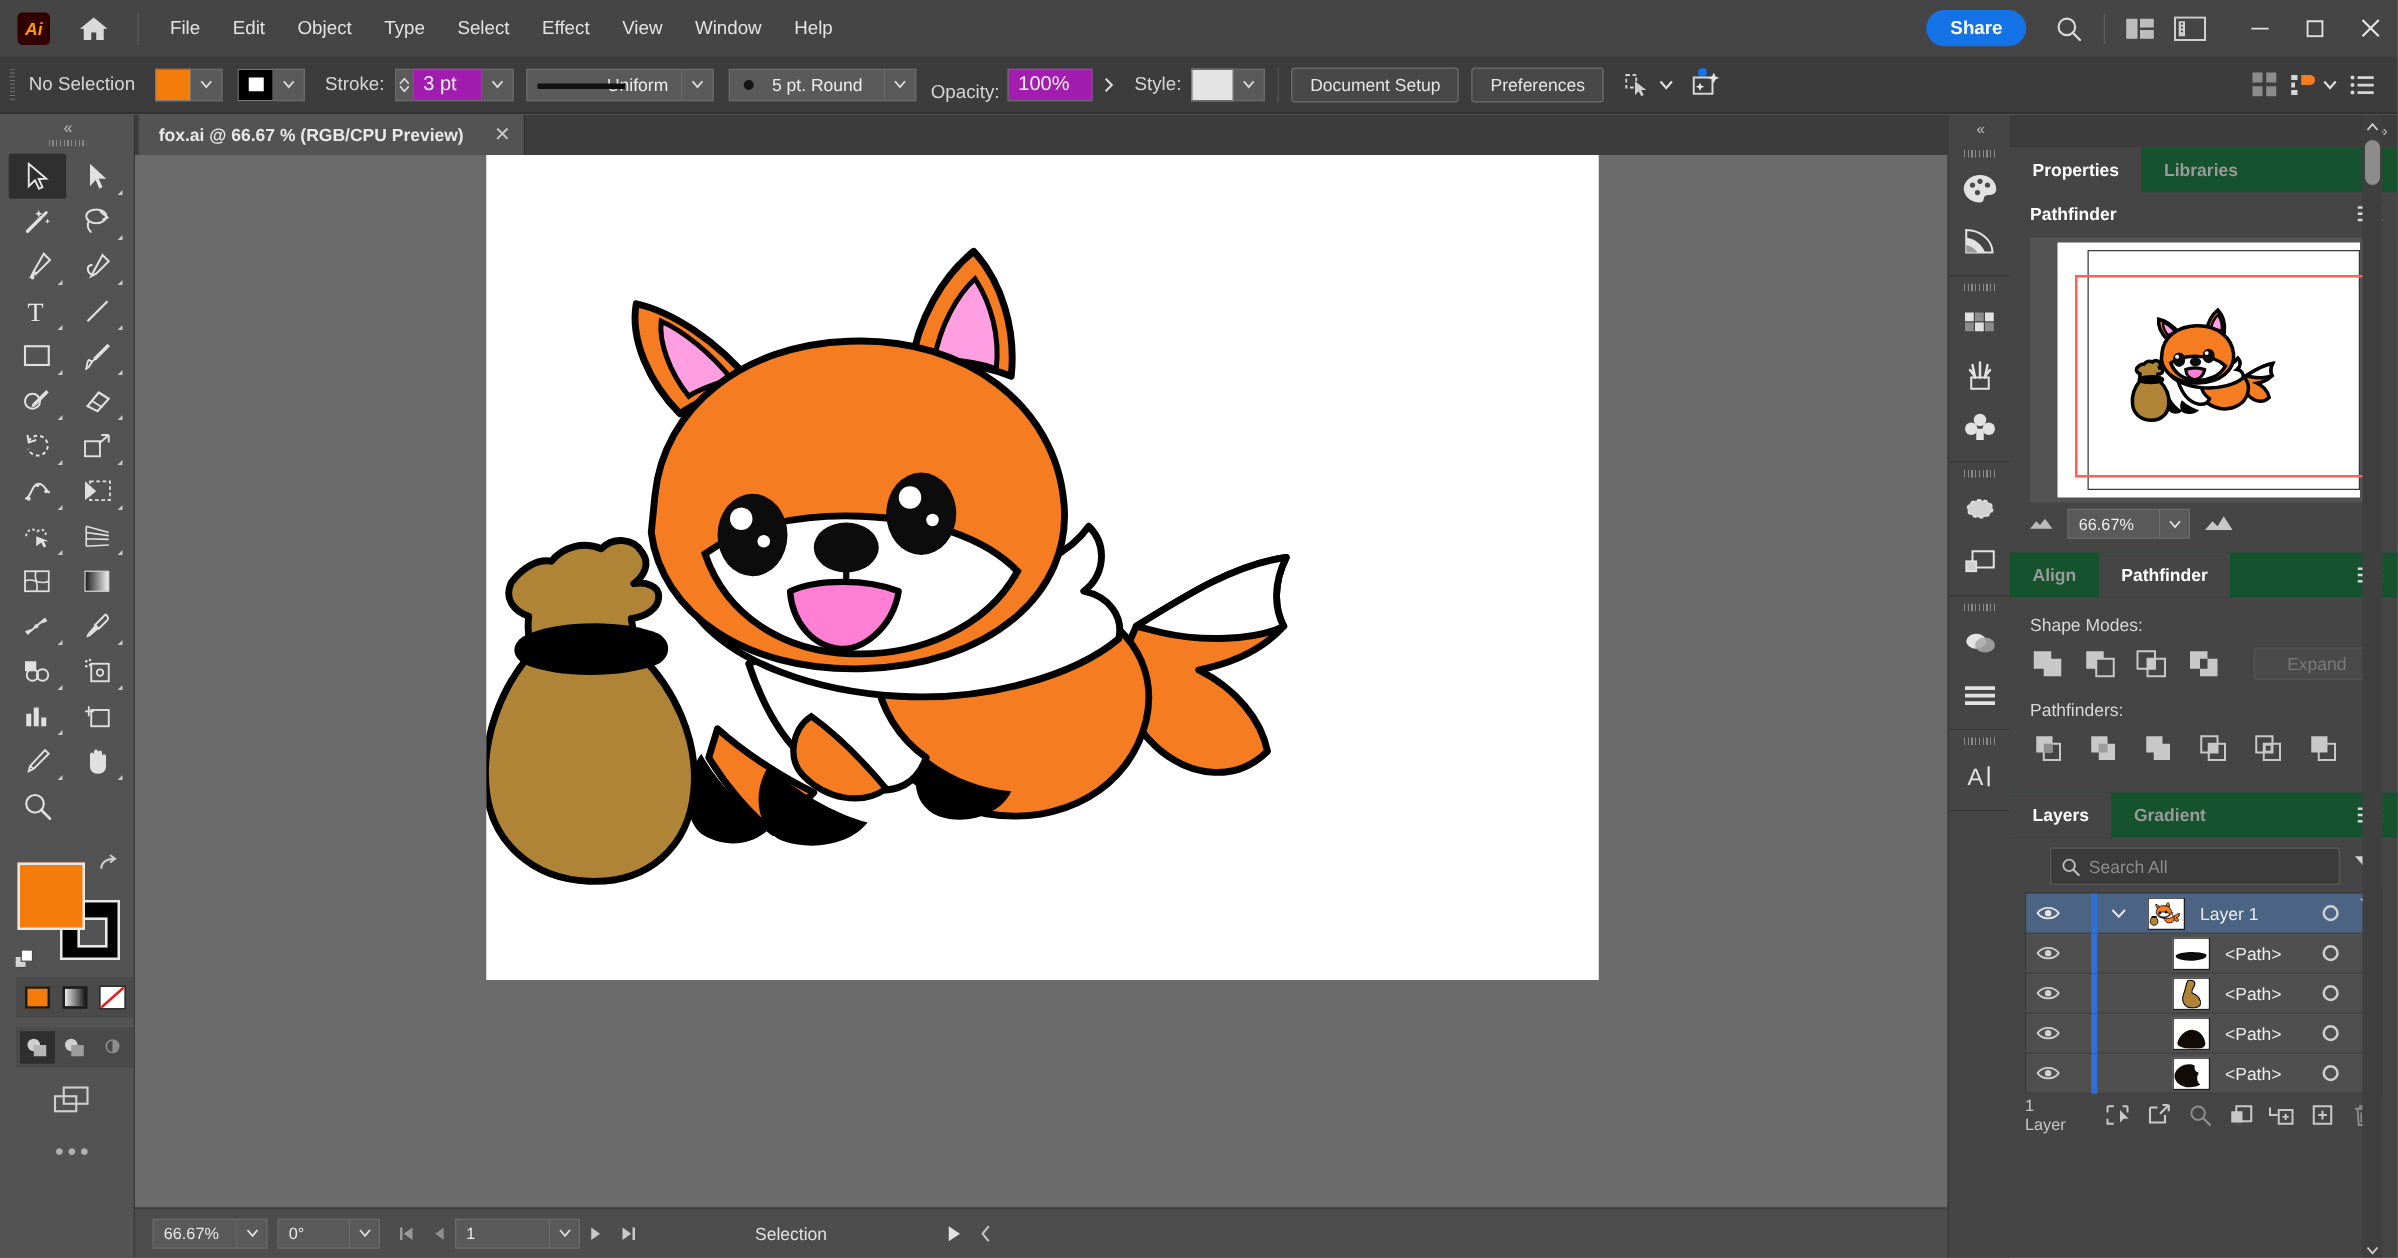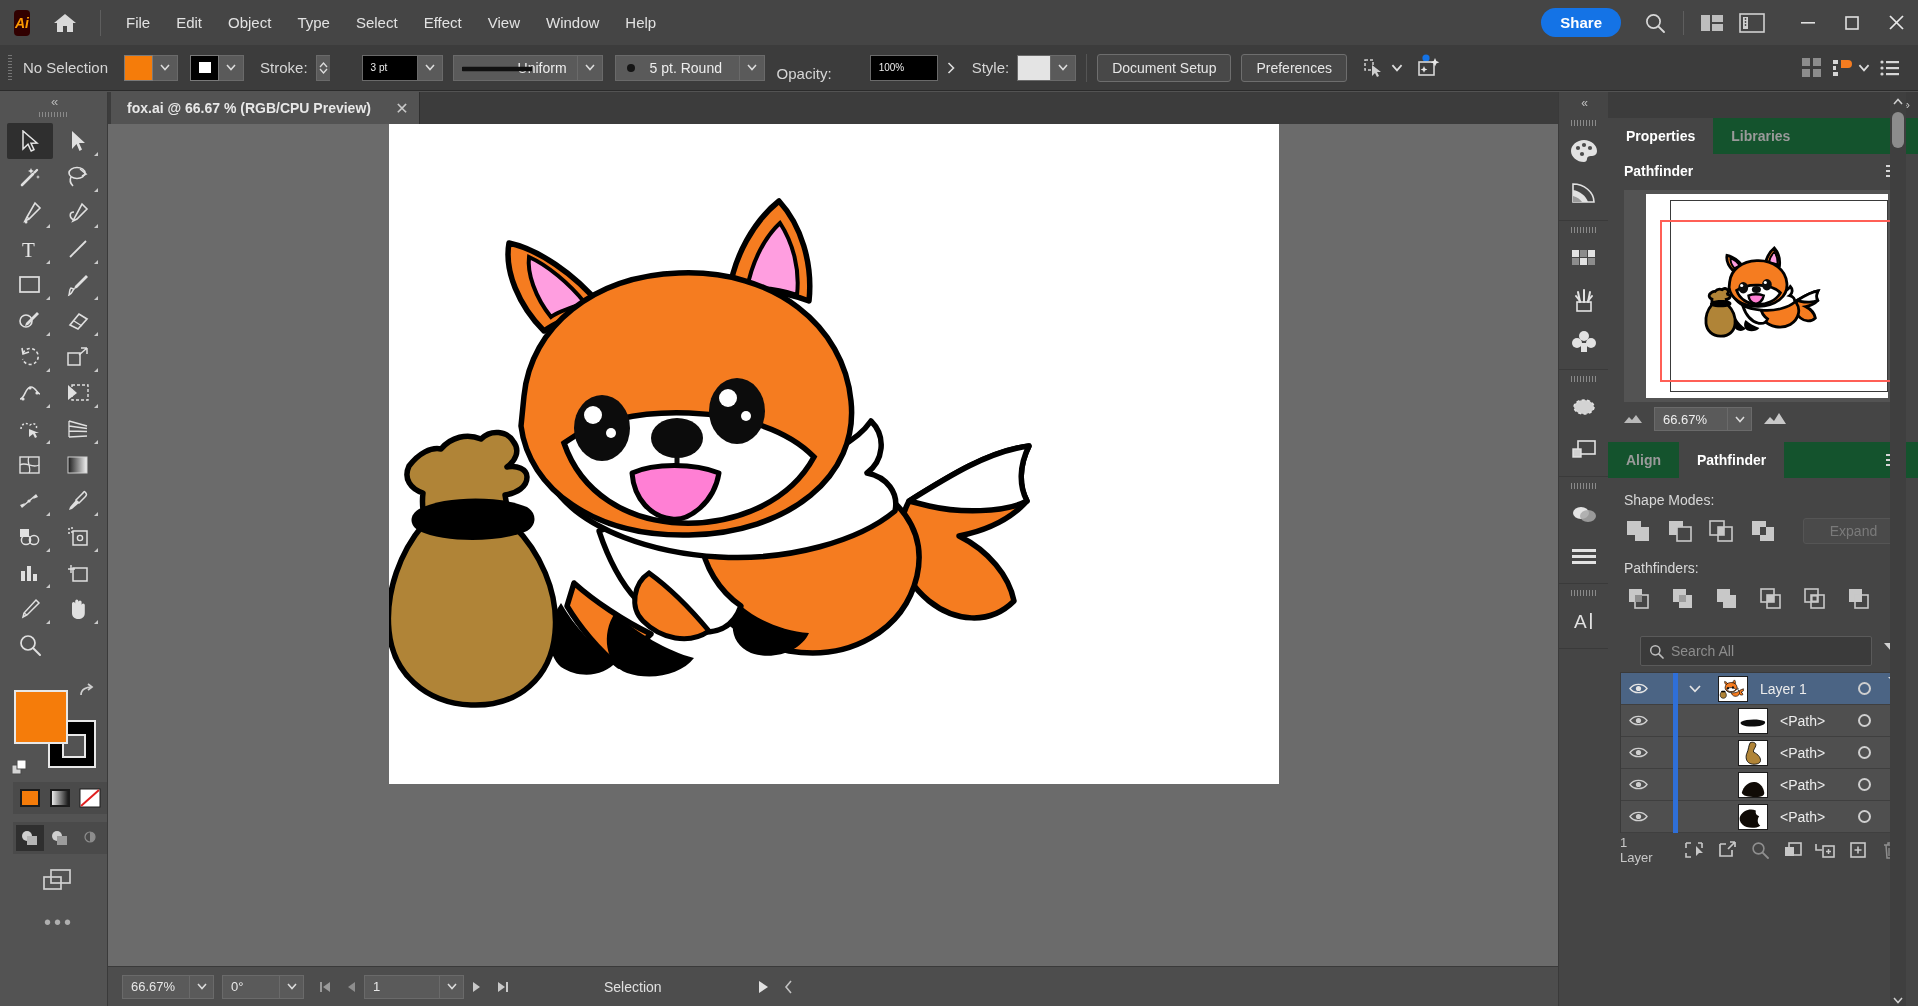--- a/index.html
+++ b/index.html
@@ -12,21 +12,21 @@
     -webkit-font-smoothing:antialiased;
   }
   .app { position:relative; width:1918px; height:1006px; }
 
   
   .menubar {
     position:absolute; left:0; top:0; width:1918px; height:45px;
     background:#454545; display:flex; align-items:center;
   }
   .ai-logo {
-    width:16px; height:26px; margin-left:14px; border-radius:4px;
+    width:26px; height:26px; margin-left:14px; border-radius:4px;
     background:#310000; color:#ff9a00; font-size:14px; font-weight:bold;
     display:flex; align-items:center; justify-content:center; font-style:italic;
   }
   .home-icon { width:34px; height:26px; margin-left:18px; display:flex; align-items:center; justify-content:center;}
   .menu-sep { width:1px; height:26px; background:#5e5e5e; margin:0 12px 0 18px; }
   .menu-items { display:flex; align-items:center; gap:0px; }
   .menu-item {
     padding:5px 13px; font-size:15px; color:#e2e2e2; cursor:default; border-radius:2px;
   }
   .menubar-right { position:absolute; right:0; top:0; height:45px; display:flex; align-items:center; }
@@ -53,22 +53,22 @@
   .swatch-wrap { display:flex; align-items:center; }
   .sw-box { width:29px; height:26px; border:1px solid #7a7a7a; }
   .sw-drop {
     width:25px; height:26px; background:#5a5a5a; border:1px solid #6a6a6a; border-left:none;
     display:flex; align-items:center; justify-content:center; cursor:pointer;
   }
   .stroke-label { font-size:15px; margin:0 8px 0 16px; color:#d6d6d6; }
   .spinner { width:14px; height:26px; display:flex; flex-direction:column;
     align-items:center; justify-content:center; background:#5a5a5a; border:1px solid #6a6a6a; border-right:none;}
   .num-field {
-    height:26px; background:#000000; border:1px solid #6a6a6a; color:#eee;
-    font-size:10px; display:flex; align-items:center; padding:0 8px; min-width:56px;margin-left:32px;
+    height:26px; background:#a21caf; border:1px solid #6a6a6a; color:#eee;
+    font-size:16px; display:flex; align-items:center; padding:0 8px; min-width:56px;
   }
   .combo {
     height:26px; background:#5a5a5a; border:1px solid #6a6a6a; color:#eee;
     font-size:14px; display:flex; align-items:center; padding:0 10px;
   }
   .dd { width:25px; height:26px; background:#5a5a5a; border:1px solid #6a6a6a; border-left:none;
     display:flex; align-items:center; justify-content:center; cursor:pointer;}
   .cb-sep { width:1px; height:28px; background:#555; margin:0 10px; }
   .btn-outline {
     height:28px; border:1px solid #6e6e6e; border-radius:3px; background:#484848;
@@ -1106,20 +1106,31 @@
             <svg width="26" height="24" viewBox="0 0 26 24">
                 <rect x="3" y="2" width="13" height="13" fill="#c8c8c8"></rect>
                 <rect x="9" y="8" width="13" height="13" fill="none" stroke="#c8c8c8" stroke-width="1.6"></rect>
               </svg>
           </div>
         </div>
       </div>
     </div>
 
     <div style="margin-top:6px;">
+      <div class="tabrow">
+        <div class="ptab active">Layers</div>
+        <div class="ptab dim">Gradient</div>
+        <div class="hamb">
+          <svg width="20" height="14" viewBox="0 0 20 14">
+              <rect y="1" width="20" height="2" fill="#d6d6d6"></rect>
+              <rect y="6" width="20" height="2" fill="#d6d6d6"></rect>
+              <rect y="11" width="20" height="2" fill="#d6d6d6"></rect>
+            </svg>
+        </div>
+      </div>
 
       <div class="layers-search">
         <div class="srch">
           <svg width="15" height="15" viewBox="0 0 15 15">
               <circle cx="6.3" cy="6.3" r="4.6" fill="none" stroke="#bdbdbd" stroke-width="1.5"></circle>
               <line x1="9.8" y1="9.8" x2="14" y2="14" stroke="#bdbdbd" stroke-width="1.7" stroke-linecap="round"></line>
             </svg>
           <span class="ph">Search All</span>
         </div>
         <div class="filter-ic">

